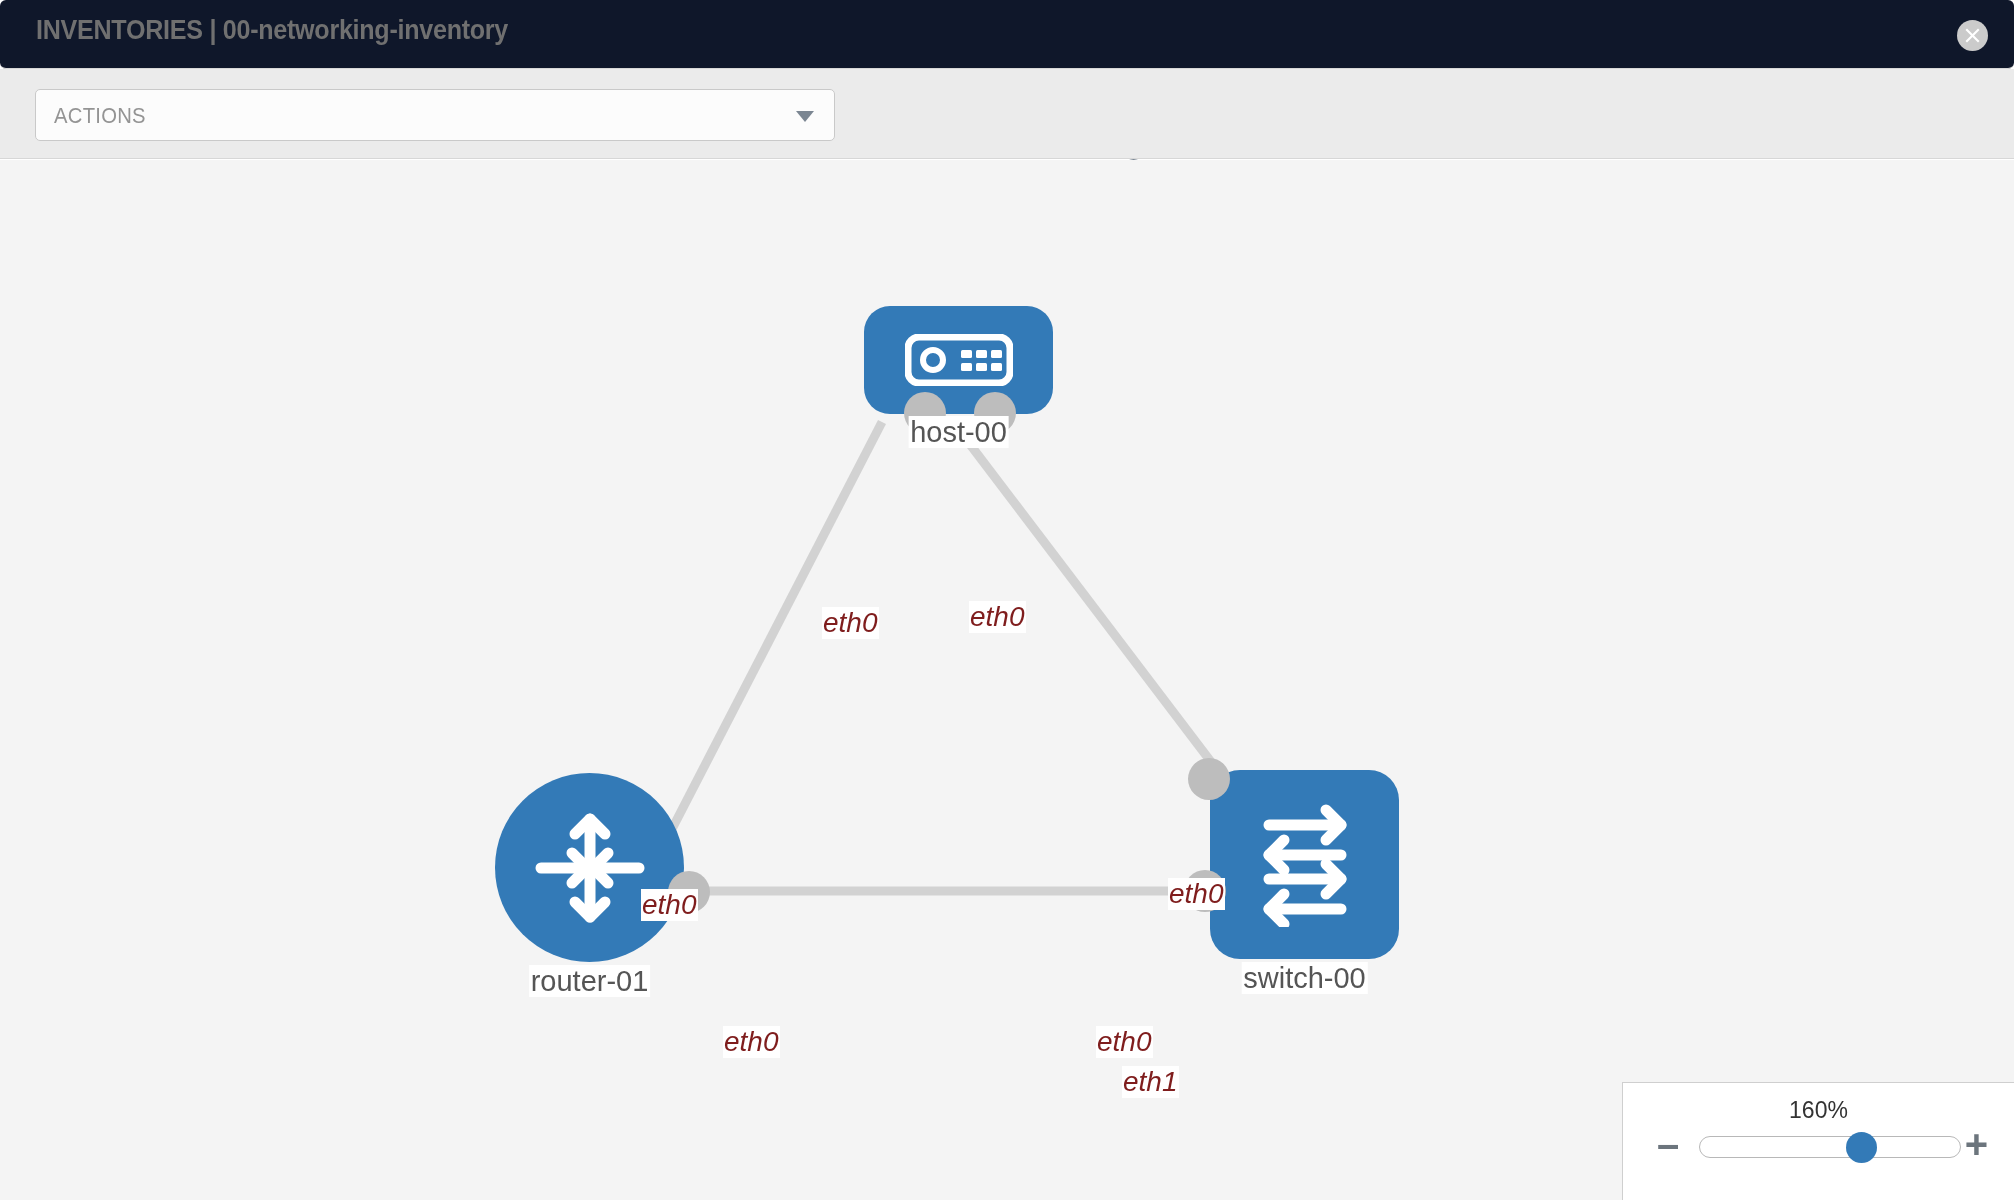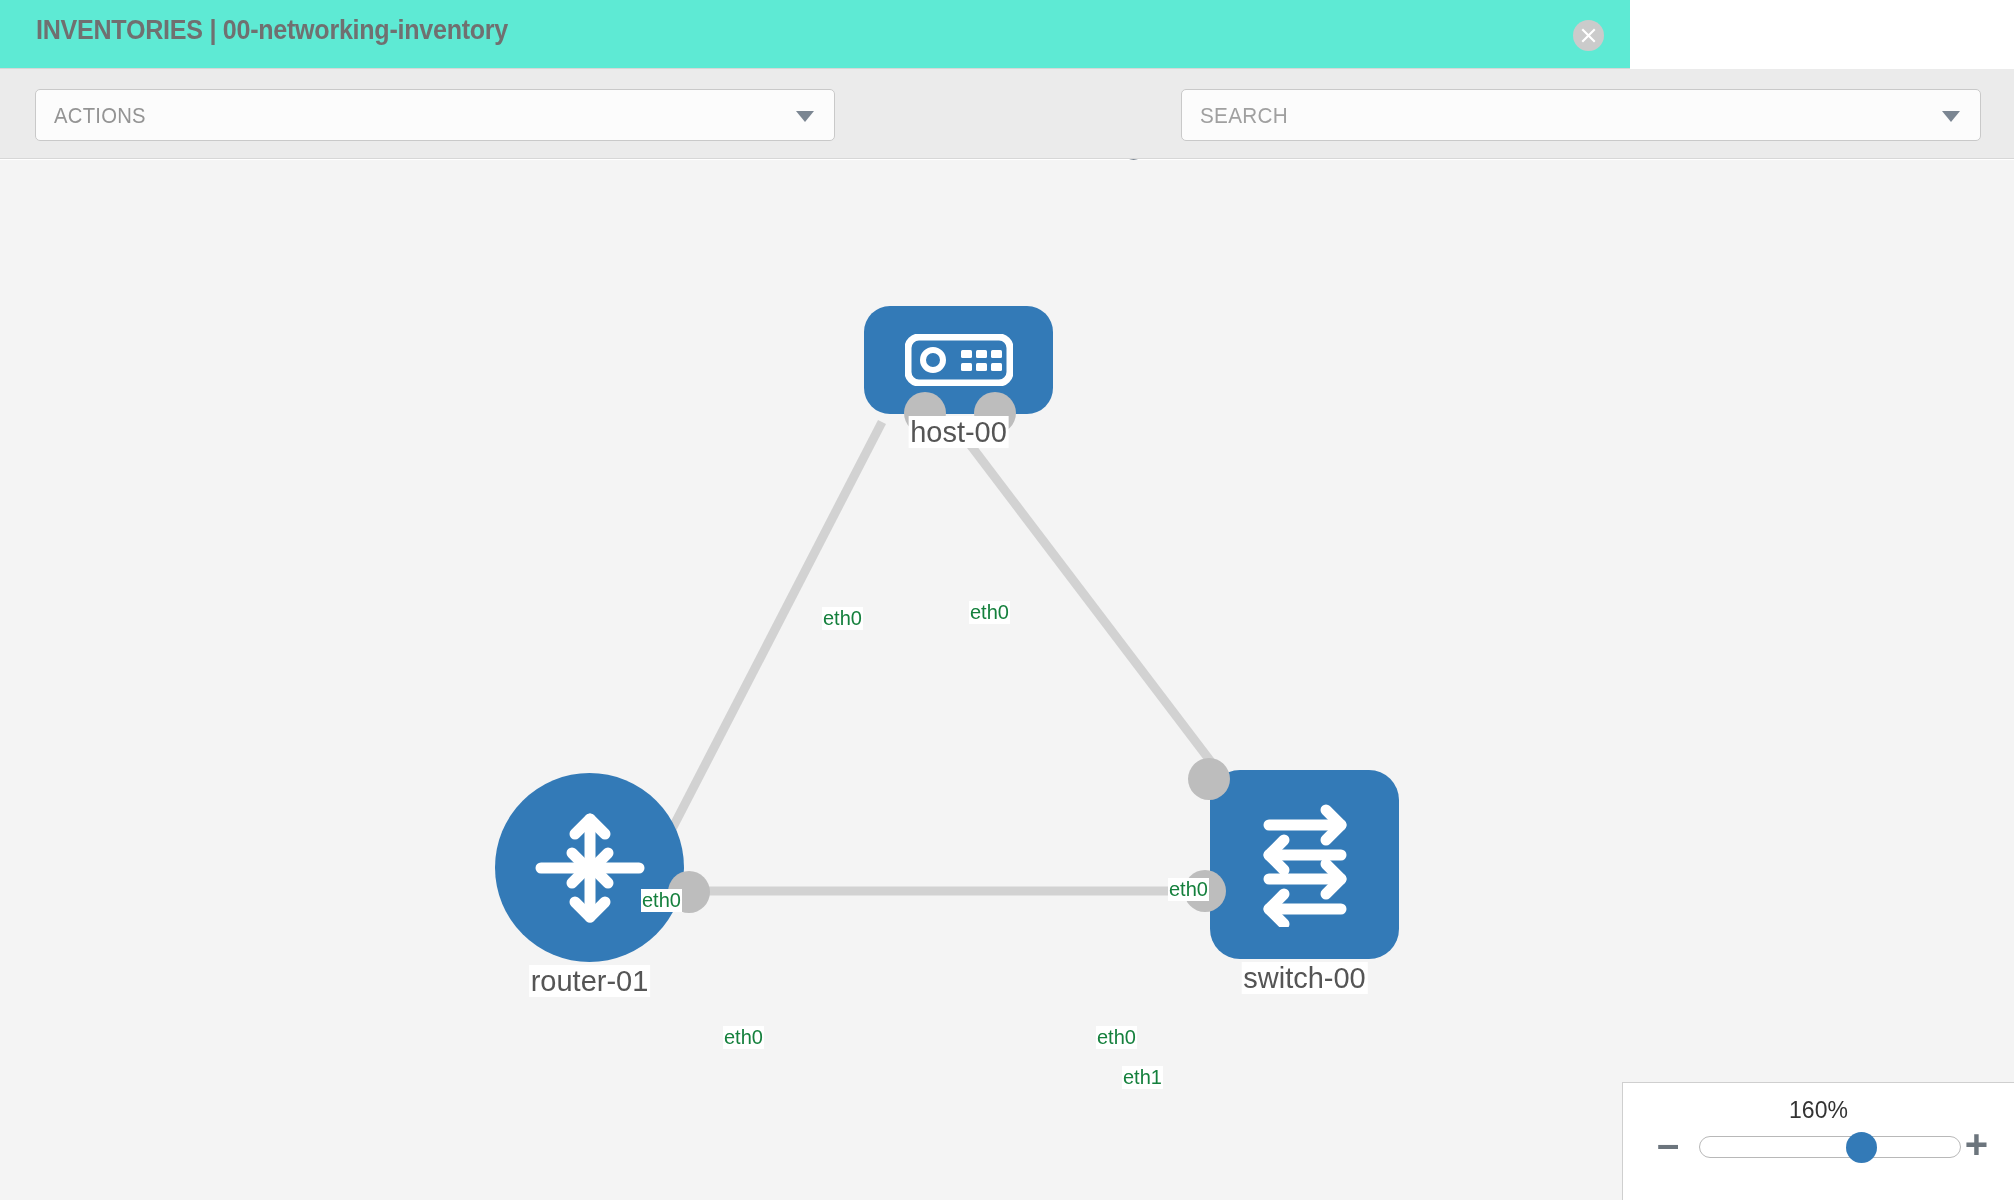--- a/index.html
+++ b/index.html
@@ -16,24 +16,25 @@
     position: relative;
     width: 2014px;
     height: 1200px;
     background: #ffffff;
   }
 
   
   .header {
     position: absolute;
     top: 0; left: 0;
-    width: 1630px;
+    width: 2014px;
     height: 69px;
-    background: #5eead4;
+    background: #0f172a;
     border-bottom: 1px solid #d7d7d7;
+    border-radius: 6px;
   }
   .page-title {
     position: absolute;
     left: 36px;
     top: 15px;
     font-size: 27px;
     font-weight: bold;
     color: #707070;
     letter-spacing: -0.3px;
     white-space: nowrap;
@@ -183,26 +184,27 @@
     width: 42px;
     height: 42px;
     border-radius: 50%;
     background: #bdbdbd;
     cursor: pointer;
   }
 
   
   .eth-label {
     position: absolute;
-    font-size: 20px;
-    color: #15803d;
+    font-size: 28px;
+    color: #7f1d1d;
     background: #ffffff;
     white-space: nowrap;
     line-height: 1.15;
     padding: 0 1px;
+    font-style: italic;
   }
 
   
   .zoom-panel {
     position: absolute;
     left: 1622px;
     top: 1082px;
     width: 392px;
     height: 118px;
     background: #ffffff;
@@ -284,24 +286,20 @@
     <div class="tool-icon key">
       <svg width="44" height="44" viewBox="0 0 44 44">
         <g fill="#7b8692" transform="rotate(45 22 22)">
           <path d="M14 6 a10 10 0 1 1 0 20 a10 10 0 0 1 0 -20 Z M14 11.5 a4.5 4.5 0 1 0 0 9 a4.5 4.5 0 0 0 0 -9 Z"></path>
           <rect x="10.5" y="25" width="7" height="15" rx="1.5"></rect>
           <rect x="17" y="29" width="8" height="5" rx="1.5"></rect>
         </g>
       </svg>
     </div>
 
-    <div class="search-box">
-      <span class="label">SEARCH</span>
-      <span class="caret"></span>
-    </div>
   </div>
 
   <div class="canvas">
 
     <svg class="links">
 
       <line x1="882" y1="262" x2="672" y2="669" stroke="#d2d2d2" stroke-width="9"></line>
 
       <line x1="953" y1="262" x2="1240" y2="640" stroke="#d2d2d2" stroke-width="9"></line>
 

